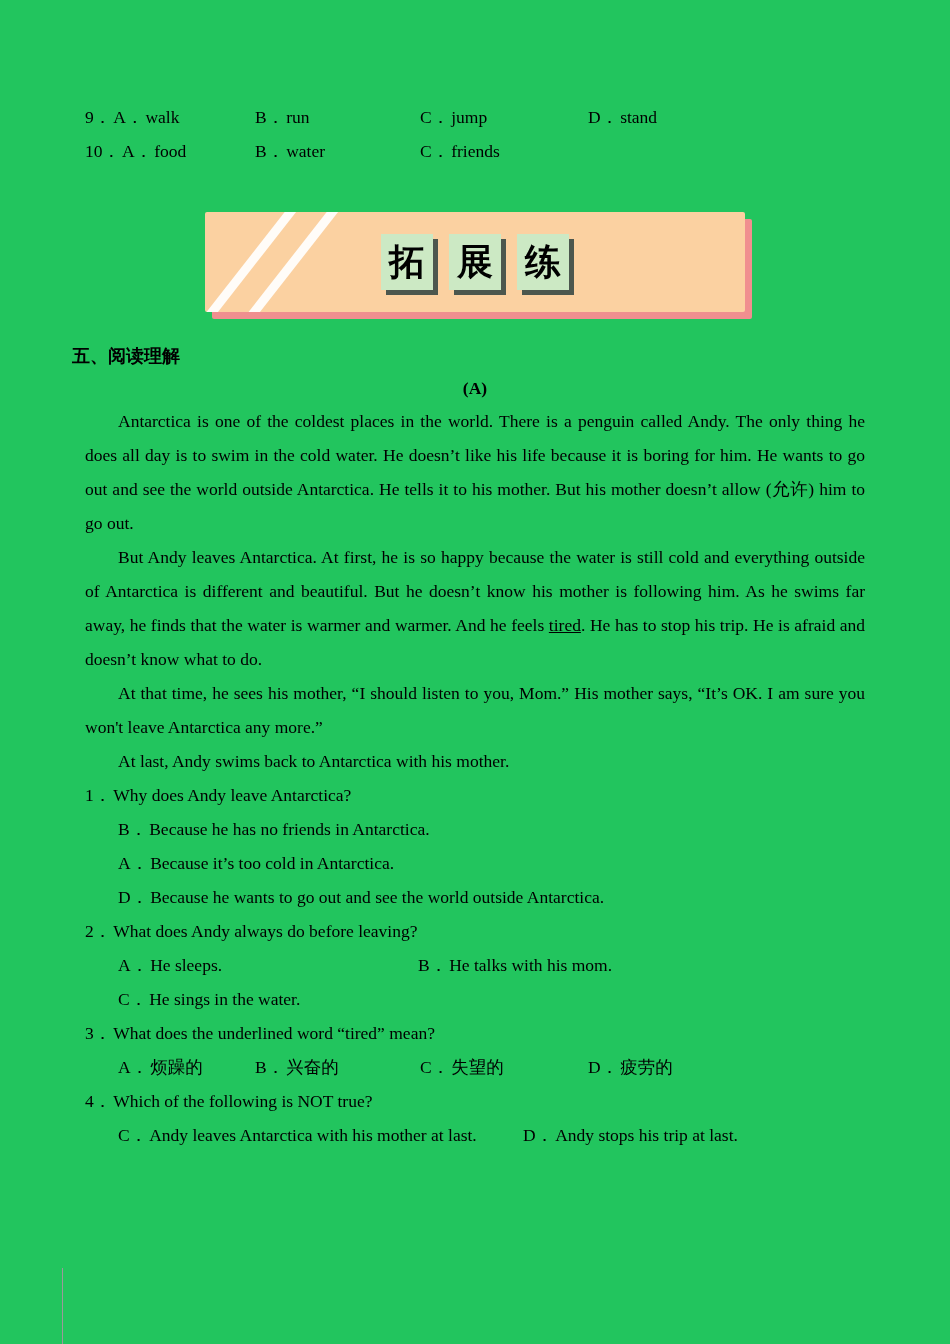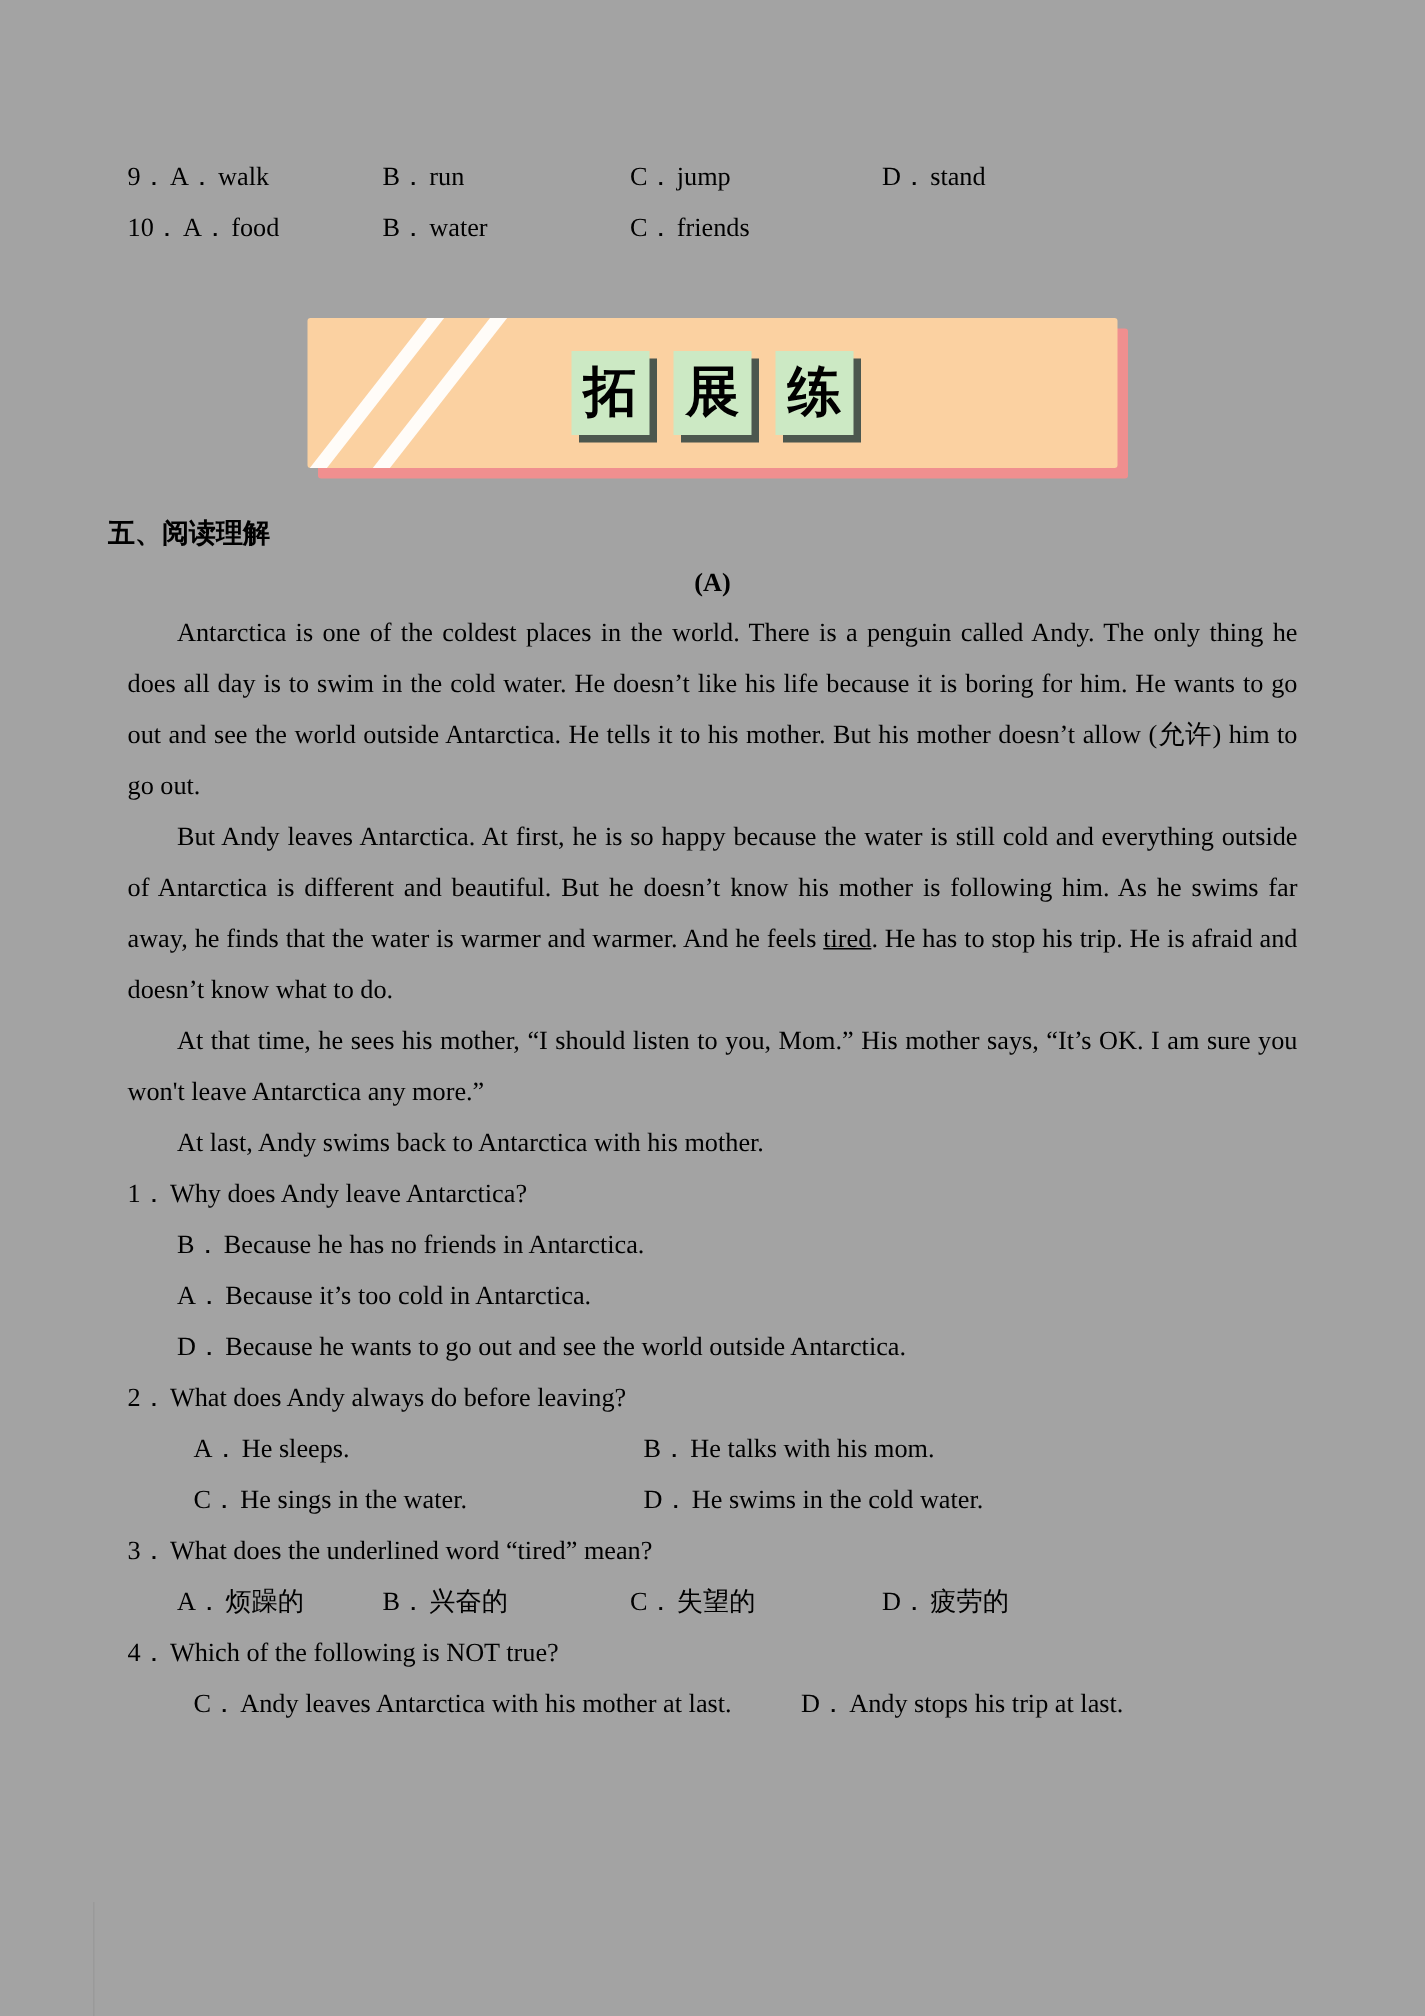--- a/index.html
+++ b/index.html
@@ -6,21 +6,21 @@
   .page{
     position:relative;
     width:950px;
     height:1344px;
     box-sizing:border-box;
     padding:100px 85px 40px 85px;
     font-family:"Liberation Serif", serif;
     font-size:17.5px;
     line-height:34px;
     color:#000;
-    background:#a3a3a3;
+    background:#22c55e;
     overflow:hidden;
   }
   
   .mc-row{display:flex;}
   .cz1{width:170px;}
   .cz2{width:165px;}
   .cz3{width:168px;}
   .cz4{flex:1;}
   .q3c1{width:137px;margin-left:33px;}
   .olab{margin-right:2px;}
@@ -58,21 +58,21 @@
     font-weight:bold;font-size:18px;line-height:32px;
   }
   .passage-label{text-align:center;font-weight:bold;line-height:32px;}
   p.para{margin:0;text-indent:33px;text-align:justify;}
   .uword{text-decoration:underline;}
   
   .q-block{margin:0;}
   .q-stem{display:flex;}
   .q-stem .qnum{margin-right:2px;}
   .opt-line{margin-left:33px;}
-  .twocol{display:flex;margin-left:44px;justify-content:space-between;}
+  .twocol{display:flex;margin-left:33px;justify-content:space-between;}
   .tc-a{width:300px;}
   .tc-wide{width:405px;}
   .tc-b{flex:1;}
   
   .edge-line{
     position:absolute;left:62px;bottom:0;height:76px;width:1px;
     background:#9a9a9a;
   }
 </style>
 </head>
@@ -124,21 +124,20 @@
     <div class="q-stem">
         <span class="qnum">2．</span>
         <span>What does Andy always do before leaving?</span>
       </div>
     <div class="twocol">
       <span class="tc-a"><span class="olab">A．</span><span>He sleeps.</span></span>
       <span class="tc-b"><span class="olab">B．</span><span>He talks with his mom.</span></span>
     </div>
     <div class="twocol">
       <span class="tc-a"><span class="olab">C．</span><span>He sings in the water.</span></span>
-      <span class="tc-b"><span class="olab">D．</span><span>He swims in the cold water.</span></span>
     </div>
   </div>
 
   <div class="q-block">
     <div class="q-stem">
         <span class="qnum">3．</span>
         <span>What does the underlined word “tired” mean?</span>
       </div>
     <div class="mc-row">
       <span class="q3c1"><span class="olab">A．</span><span>烦躁的</span></span>

